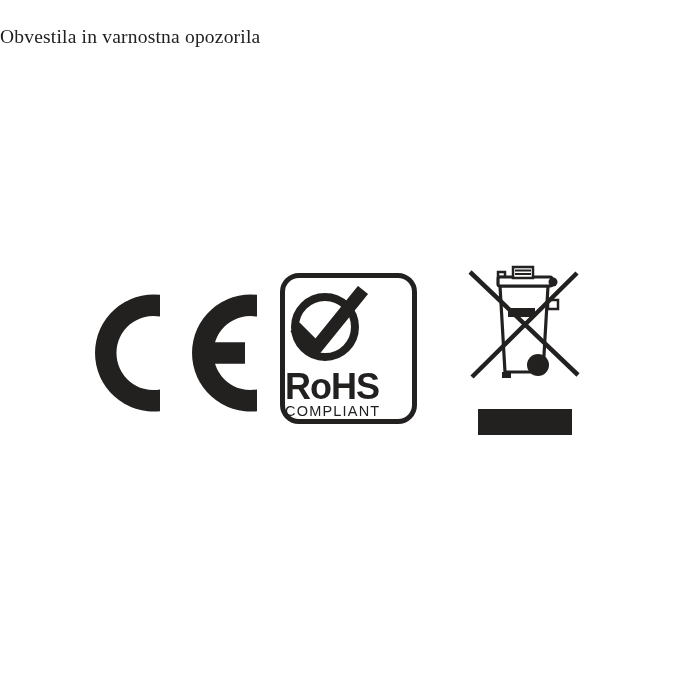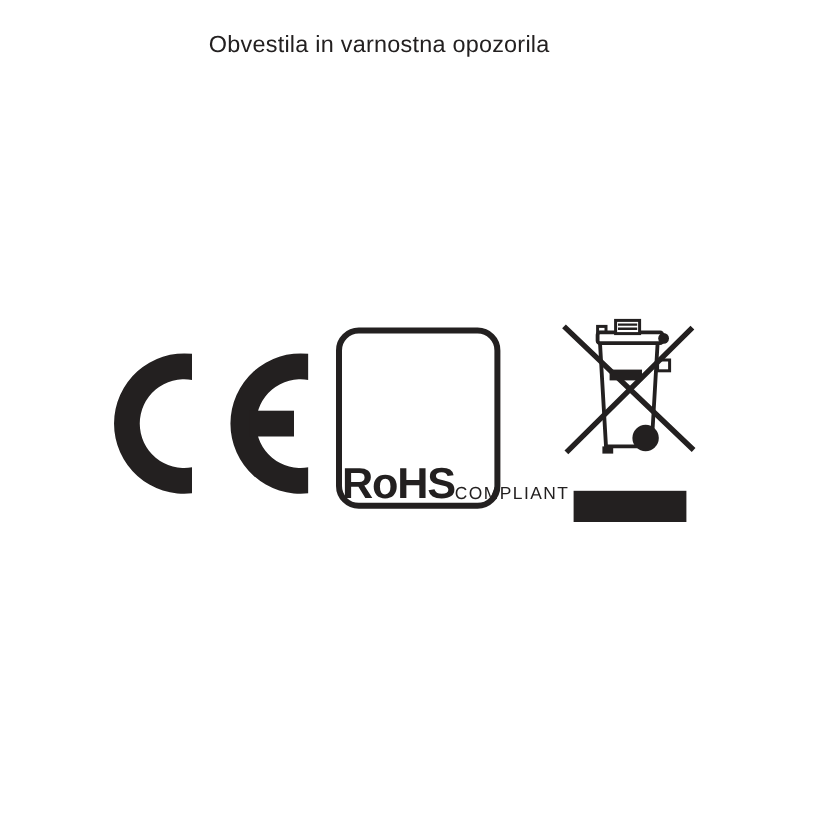--- a/index.html
+++ b/index.html
@@ -3,34 +3,34 @@
 <meta charset="utf-8">
 <style>
   :root { --ink:#232020; --bg:#ffffff; }
   * { margin:0; padding:0; box-sizing:border-box; }
   html,body { width:700px; height:700px; background:var(--bg); overflow:hidden;
               font-family:"Liberation Sans", sans-serif; }
   .stage { position:relative; width:700px; height:700px; background:var(--bg); }
 
   .page-title {
     position:absolute; top:26px; left:0; width:632px;
-    text-align:center; font-size:19.5px; font-weight:400;
-    color:var(--ink); letter-spacing:0.2px;
+    font-size:19.5px; font-weight:400;
+    color:var(--ink); letter-spacing:0.2px;font-family:Liberation Serif, serif;
   }
 
   
   .ce-wrap { position:absolute; left:95px; top:294px; width:162px; height:118px; }
   .ce-wrap svg { display:block; width:100%; height:100%; }
   .ink-fill { fill:var(--ink); }
 
   
   .rohs-badge {
     position:absolute; left:280px; top:273px; width:137px; height:151px;
     border:5px solid var(--ink); border-radius:19px; background:var(--bg);
-    display:flex; flex-direction:row; align-items:flex-end;
+    display:flex; flex-direction:column; align-items:flex-start;
   }
   .rohs-check-svg { width:84px; height:78px; margin-top:8px; }
   .ring-stroke { fill:none; stroke:var(--ink); stroke-width:8; }
   .check-stroke { fill:none; stroke:var(--ink); stroke-width:13; stroke-linecap:butt; }
   .rohs-title {
     margin-top:7px; font-size:36px; line-height:0.9; font-weight:bold;
     letter-spacing:-1px; color:var(--ink);
   }
   .rohs-subtitle {
     margin-top:1px; font-size:14.5px; line-height:1; font-weight:normal;

